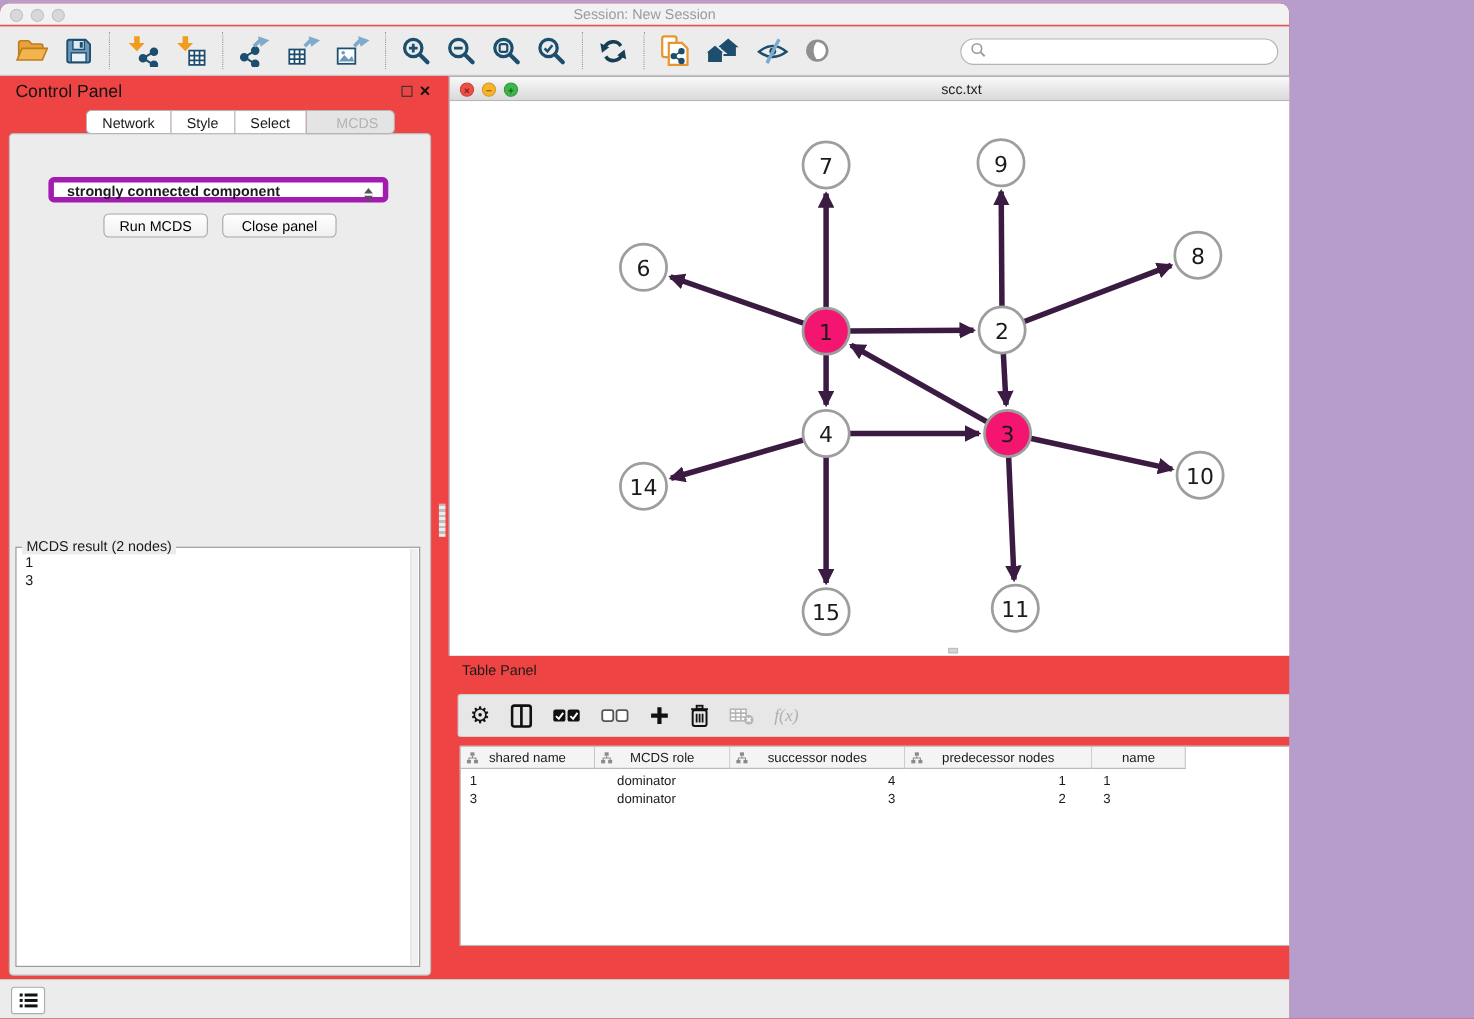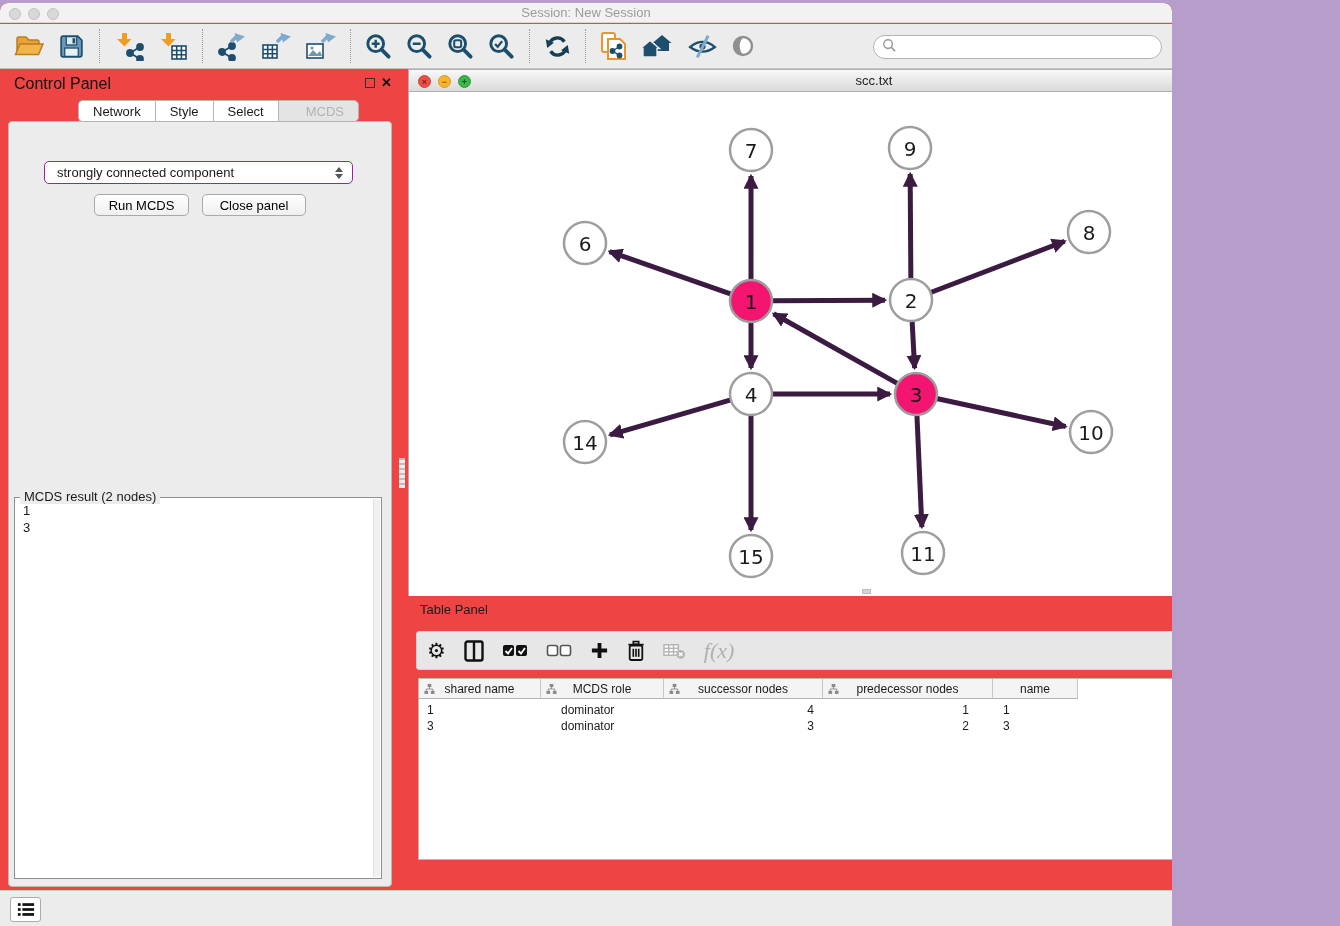--- a/index.html
+++ b/index.html
@@ -23,21 +23,21 @@
   .cp-header { position:absolute; top:6px; left:14px; font-size:16px; color:#111; }
   .panel-max { position:absolute; width:10px; height:10px; border:1.5px solid #333; top:9px; }
   .panel-close { position:absolute; top:6px; font-weight:bold; font-size:13px; color:#111; }
   .cp-tabs { position:absolute; top:31px; left:78px; height:22px; display:flex; z-index:2; }
   .cp-tab { background:#fff; border:1px solid #b5b5b5; border-right:none; padding:0 14px; display:flex; align-items:center; font-size:13px; }
   .cp-tab:first-child { border-radius:5px 0 0 5px; }
   .cp-tab.last { border-right:1px solid #b5b5b5; border-radius:0 5px 5px 0;padding-left:27px; }
   .cp-tab.active { background:#e4e4e4; color:#b3b3b3; }
   .cp-content { position:absolute; top:52px; left:8px; width:384px; height:766px; background:#ececec; border:1px solid #b9b9b9; border-radius:4px; }
   .opt-label { position:absolute; top:71px; left:0; width:400px; text-align:center; font-size:13px; }
-  .dropdown { position:absolute; top:92px; left:44px; width:309px; height:23px; background:#fff; border:1px solid #a21caf; border-radius:5px; display:flex; align-items:center; padding-left:12px; font-size:13px; }
+  .dropdown { position:absolute; top:92px; left:44px; width:309px; height:23px; background:#fff; border:5px solid #a21caf; border-radius:5px; display:flex; align-items:flex-start; padding-left:12px; font-size:13px;font-weight:bold; }
   .dd-stepper { position:absolute; right:6px; top:3px; width:14px; height:16px; display:flex; flex-direction:column; align-items:center; justify-content:center; gap:2px; }
   .tri-up { width:0; height:0; border-left:4px solid transparent; border-right:4px solid transparent; border-bottom:5px solid #555; }
   .tri-down { width:0; height:0; border-left:4px solid transparent; border-right:4px solid transparent; border-top:5px solid #555; }
   .btn { position:absolute; top:125px; height:22px; background:linear-gradient(#ffffff,#f0f0f0); border:1px solid #a9a9a9; border-radius:5px; font-size:13px; display:flex; align-items:center; justify-content:center; font-family:"Liberation Sans",sans-serif; }
   .groupbox { position:absolute; top:428px; left:14px; width:368px; height:382px; border:1px solid #8f8f8f; background:#fff; }
   .groupbox-label { position:absolute; top:-9px; left:5px; background:#ececec; padding:0 4px; font-size:13px; }
   .group-text { position:absolute; inset:1px 9px 1px 1px; padding:3px 7px; font-size:13px; line-height:17px; white-space:pre-line; }
   .group-scroll { position:absolute; top:1px; bottom:1px; right:1px; width:7px; background:#f0f0f0; border-left:1px solid #e0e0e0; }
   .divider-grip { position:absolute; left:399px; top:455px; width:6px; height:30px; background:repeating-linear-gradient(#bdbdbd 0 2px, #ececec 2px 5px); }
 
@@ -49,21 +49,21 @@
   .net-canvas { position:absolute; top:22px; left:0; width:930px; height:504px; background:#fff; }
   .gnode-label { font-family:"DejaVu Sans", sans-serif; font-size:20px; fill:#1b1b1b; text-anchor:middle; dominant-baseline:central; }
   .canvas-grip { position:absolute; bottom:1px; left:453px; width:9px; height:5px; background:#d4d4d4; border:1px solid #bdbdbd; }
 
   
   .table-panel { position:absolute; left:408px; top:595px; width:932px; height:295px; }
   .tp-title { position:absolute; top:4px; left:12px; font-size:13px; }
   .tp-toolbar { position:absolute; top:33px; left:8px; width:916px; height:39px; background:#e7e7e7; border:1px solid #d2d2d2; border-radius:3px; display:flex; align-items:center; padding-left:10px; gap:18px; }
   .tp-tbtn { display:flex; align-items:center; justify-content:center; height:30px; }
   .gear { font-size:21px; color:#141414; line-height:1; }
-  .fx { font-family:"Liberation Serif", serif; font-style:italic; font-size:22px; color:#b0b0b0; }
+  .fx { font-family:"Liberation Serif", serif; font-style:italic; font-size:16px; color:#b0b0b0; }
   .dtable { position:absolute; top:80px; left:10px; width:912px; height:182px; background:#fff; border:1px solid #b8b8b8; }
   .thead { position:absolute; top:0; left:0; height:20px; display:flex; }
   .th { position:relative; height:20px; background:#f4f4f4; border-right:1px solid #c6c6c6; border-bottom:1px solid #b5b5b5; display:flex; align-items:center; justify-content:center; font-size:12px; }
   .th .oc-icon { position:absolute; left:5px; top:4px; }
   .trow { position:absolute; left:0; height:16px; display:flex; font-size:12px; }
   .td { height:16px; display:flex; align-items:center; }
   .tp-tabs { position:absolute; top:268px; left:0; width:932px; display:flex; justify-content:center; }
   .tp-tabgroup { display:flex; border:1px solid #b5b5b5; border-radius:6px; overflow:hidden; background:#fff; }
   .tp-tab { padding:3px 13px; font-size:13px; border-right:1px solid #b5b5b5; background:#fff; }
   .tp-tab:last-child { border-right:none; }

